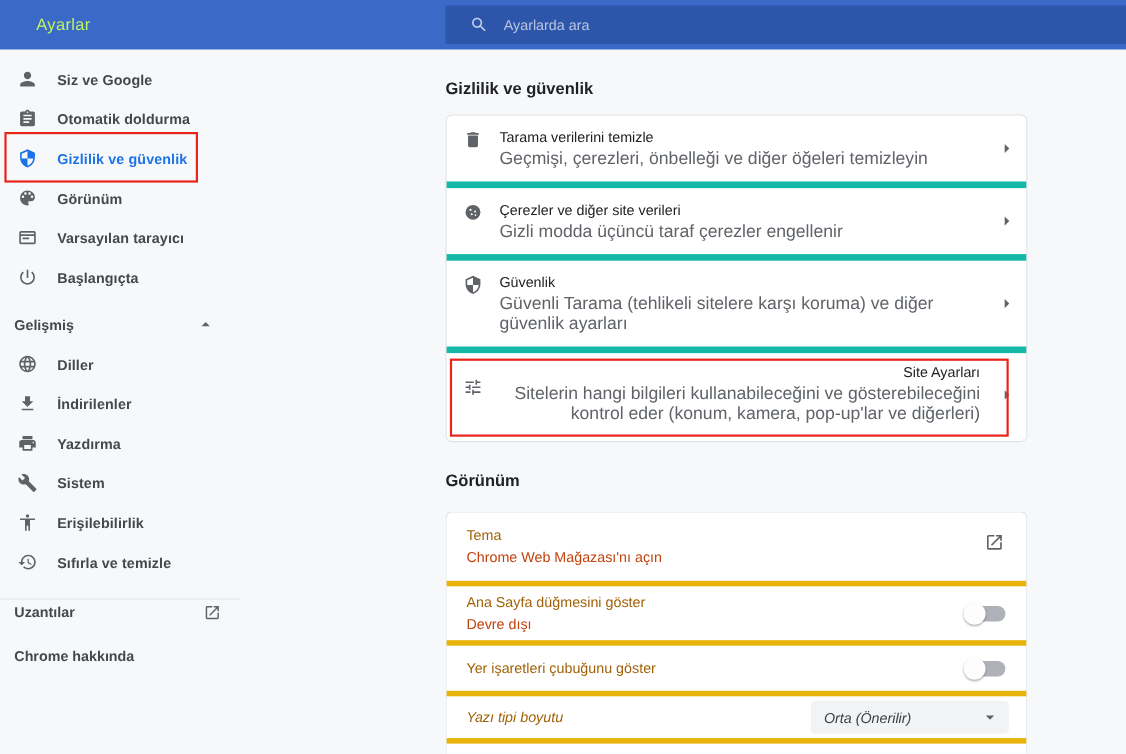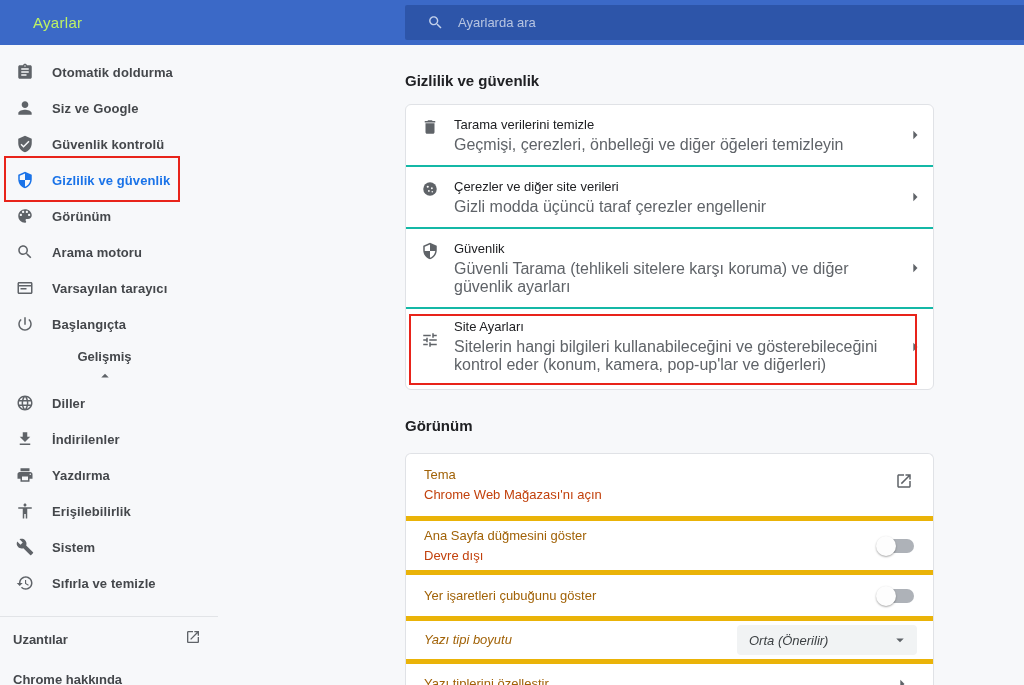--- a/index.html
+++ b/index.html
@@ -30,41 +30,41 @@
   .side-item .ic svg { fill:#5f6368; }
   .side-item .lbl { margin-left:17px; font-size:13px; font-weight:700; color:#44474b; letter-spacing:.1px; }
   .side-item.selected .lbl { color:#1a73e8; }
   .side-item.selected .ic svg { fill:#1a73e8; }
   .red-frame-side {
     position:absolute; left:4px; right:38px; top:-6px; bottom:-4px;
     border:2px solid #e8231a; pointer-events:none; z-index:4;
   }
   .adv-row {
     height:36px; margin-top:7px; display:flex; align-items:center;
-    padding:0 22px 0 13px; justify-content:space-between; cursor:pointer;flex-direction:column;
+    padding:0 22px 0 13px; justify-content:space-between; cursor:pointer;
   }
   .adv-row .lbl { font-size:13px; font-weight:700; color:#44474b; }
   .adv-row svg { fill:#5f6368; }
   .side-divider { border-top:1px solid #e2e4e7; margin-top:15px; width:218px; }
   .foot-item {
-    height:36px; display:flex; align-items:center; justify-content:space-between;
+    height:36px; display:flex; justify-content:space-between;
     padding:0 17px 0 13px; cursor:pointer; margin-top:4px;gap:15px;
   }
   .foot-item .lbl { font-size:13px; font-weight:700; color:#44474b; }
   .foot-item svg { fill:#5f6368; }
   
   .content { position:absolute; left:218px; top:45px; right:0; bottom:-60px; padding-left:187px; }
   .section-title { font-size:15px; font-weight:700; color:#202124; margin-top:26px; line-height:20px; }
   .card {
     width:529px; background:#fff; border:1px solid #e0e2e6; border-radius:6px;
     margin-top:13px; overflow:visible;
   }
   .card2 { margin-top:17px; border-bottom:none; border-radius:6px 6px 0 0; }
   .row { display:flex; align-items:flex-start; position:relative; }
-  .row + .row { border-top:2px solid #14b8a6; }
+  .row + .row { border-top:6px solid #14b8a6; }
   .row .icon-col { width:48px; flex:0 0 48px; display:flex; justify-content:center; padding-top:13px; }
   .row .icon-col svg { fill:#5f6368; }
   .row .txt { flex:1; padding:11px 6px 11px 0; }
   .row .txt .t { font-size:13px; color:#202124; line-height:18px; }
   .row .txt .s { font-size:16px; color:#5f6368; line-height:18px; margin-top:2px; }
   .arrow-col { width:36px; flex:0 0 36px; align-self:center; display:flex; justify-content:center; }
   .arrow-col svg { fill:#5f6368; }
   .red-frame-row {
     position:absolute; left:3px; right:16px; top:5px; bottom:4px;
     border:2px solid #e8231a; pointer-events:none; z-index:4;
@@ -102,72 +102,56 @@
         <path d="M15.5 14h-.79l-.28-.27C15.41 12.59 16 11.11 16 9.5 16 5.91 13.09 3 9.5 3S3 5.91 3 9.5 5.91 16 9.5 16c1.61 0 3.09-.59 4.23-1.57l.27.28v.79l5 4.99L20.49 19l-4.99-5zm-6 0C7.01 14 5 11.99 5 9.5S7.01 5 9.5 5 14 7.01 14 9.5 11.99 14 9.5 14z"></path>
       </svg>
     <span class="search-ph">Ayarlarda ara</span>
   </div>
 </header>
 
 <nav class="sidebar">
 
   <div class="side-item">
     <span class="ic">
-        <svg width="18" height="18" viewBox="0 0 24 24">
-          <path d="M19 3h-4.18C14.4 1.84 13.3 1 12 1c-1.3 0-2.4.84-2.82 2H5c-1.1 0-2 .9-2 2v14c0 1.1.9 2 2 2h14c1.1 0 2-.9 2-2V5c0-1.1-.9-2-2-2zm-7 0c.55 0 1 .45 1 1s-.45 1-1 1-1-.45-1-1 .45-1 1-1zm2 14H7v-2h7v2zm3-4H7v-2h10v2zm0-4H7V7h10v2z"></path>
-        </svg>
-      </span>
-    <span class="lbl">Otomatik doldurma</span>
-  </div>
-
-  <div class="side-item">
-    <span class="ic">
         <svg width="20" height="20" viewBox="0 0 24 24">
           <path d="M12 12c2.21 0 4-1.79 4-4s-1.79-4-4-4-4 1.79-4 4 1.79 4 4 4zm0 2c-2.67 0-8 1.34-8 4v2h16v-2c0-2.66-5.33-4-8-4z"></path>
         </svg>
       </span>
     <span class="lbl">Siz ve Google</span>
   </div>
 
   <div class="side-item">
     <span class="ic">
         <svg width="18" height="18" viewBox="0 0 24 24">
-          <path d="M12 1L3 5v6c0 5.55 3.84 10.74 9 12 5.16-1.26 9-6.45 9-12V5l-9-4zm-2 16l-4-4 1.41-1.41L10 14.17l6.59-6.59L18 9l-8 8z"></path>
-        </svg>
-      </span>
-    <span class="lbl">Güvenlik kontrolü</span>
-  </div>
+          <path d="M19 3h-4.18C14.4 1.84 13.3 1 12 1c-1.3 0-2.4.84-2.82 2H5c-1.1 0-2 .9-2 2v14c0 1.1.9 2 2 2h14c1.1 0 2-.9 2-2V5c0-1.1-.9-2-2-2zm-7 0c.55 0 1 .45 1 1s-.45 1-1 1-1-.45-1-1 .45-1 1-1zm2 14H7v-2h7v2zm3-4H7v-2h10v2zm0-4H7V7h10v2z"></path>
+        </svg>
+      </span>
+    <span class="lbl">Otomatik doldurma</span>
+  </div>
+
 
   <div class="side-item selected">
     <div class="red-frame-side"></div>
     <span class="ic">
         <svg width="18" height="18" viewBox="0 0 24 24">
           <path d="M12 1L3 5v6c0 5.55 3.84 10.74 9 12 5.16-1.26 9-6.45 9-12V5l-9-4zm0 10.99h7c-.53 4.12-3.28 7.79-7 8.94V12H5V6.3l7-3.11v8.8z"></path>
         </svg>
       </span>
     <span class="lbl">Gizlilik ve güvenlik</span>
   </div>
 
   <div class="side-item">
     <span class="ic">
         <svg width="18" height="18" viewBox="0 0 24 24">
           <path d="M12 3c-4.97 0-9 4.03-9 9s4.03 9 9 9c.83 0 1.5-.67 1.5-1.5 0-.39-.15-.74-.39-1.01-.23-.26-.38-.61-.38-.99 0-.83.67-1.5 1.5-1.5H16c2.76 0 5-2.24 5-5 0-4.42-4.03-8-9-8zm-5.5 9c-.83 0-1.5-.67-1.5-1.5S5.67 9 6.5 9 8 9.67 8 10.5 7.33 12 6.5 12zm3-4C8.67 8 8 7.33 8 6.5S8.67 5 9.5 5s1.5.67 1.5 1.5S10.33 8 9.5 8zm5 0c-.83 0-1.5-.67-1.5-1.5S13.67 5 14.5 5s1.5.67 1.5 1.5S15.33 8 14.5 8zm3 4c-.83 0-1.5-.67-1.5-1.5S16.67 9 17.5 9s1.5.67 1.5 1.5-.67 1.5-1.5 1.5z"></path>
         </svg>
       </span>
     <span class="lbl">Görünüm</span>
   </div>
 
-  <div class="side-item">
-    <span class="ic">
-        <svg width="18" height="18" viewBox="0 0 24 24">
-          <path d="M15.5 14h-.79l-.28-.27C15.41 12.59 16 11.11 16 9.5 16 5.91 13.09 3 9.5 3S3 5.91 3 9.5 5.91 16 9.5 16c1.61 0 3.09-.59 4.23-1.57l.27.28v.79l5 4.99L20.49 19l-4.99-5zm-6 0C7.01 14 5 11.99 5 9.5S7.01 5 9.5 5 14 7.01 14 9.5 11.99 14 9.5 14z"></path>
-        </svg>
-      </span>
-    <span class="lbl">Arama motoru</span>
-  </div>
 
   <div class="side-item">
     <span class="ic">
         <svg width="18" height="18" viewBox="0 0 24 24">
           <path d="M20 4H4c-1.1 0-1.99.9-1.99 2L2 18c0 1.1.9 2 2 2h16c1.1 0 2-.9 2-2V6c0-1.1-.9-2-2-2zm0 14H4v-8h16v8zm0-10H4V6h16v2zm-6 4h-8v2h8v-2z"></path>
         </svg>
       </span>
     <span class="lbl">Varsayılan tarayıcı</span>
   </div>
 
@@ -210,33 +194,33 @@
         <svg width="18" height="18" viewBox="0 0 24 24">
           <path d="M19 8H5c-1.66 0-3 1.34-3 3v6h4v4h12v-4h4v-6c0-1.66-1.34-3-3-3zm-3 11H8v-5h8v5zm3-7c-.55 0-1-.45-1-1s.45-1 1-1 1 .45 1 1-.45 1-1 1zm-1-9H6v4h12V3z"></path>
         </svg>
       </span>
     <span class="lbl">Yazdırma</span>
   </div>
 
   <div class="side-item">
     <span class="ic">
         <svg width="18" height="18" viewBox="0 0 24 24">
+          <path d="M22.7 19l-9.1-9.1c.9-2.3.4-5-1.5-6.9-2-2-5-2.4-7.4-1.3L9 6 6 9 1.6 4.7C.4 7.1.9 10.1 2.9 12.1c1.9 1.9 4.6 2.4 6.9 1.5l9.1 9.1c.4.4 1 .4 1.4 0l2.3-2.3c.5-.4.5-1.1.1-1.4z"></path>
+        </svg>
+      </span>
+    <span class="lbl">Sistem</span>
+  </div>
+
+  <div class="side-item">
+    <span class="ic">
+        <svg width="18" height="18" viewBox="0 0 24 24">
           <path d="M12 2c1.1 0 2 .9 2 2s-.9 2-2 2-2-.9-2-2 .9-2 2-2zm9 7h-6v13h-2v-6h-2v6H9V9H3V7h18v2z"></path>
         </svg>
       </span>
     <span class="lbl">Erişilebilirlik</span>
-  </div>
-
-  <div class="side-item">
-    <span class="ic">
-        <svg width="18" height="18" viewBox="0 0 24 24">
-          <path d="M22.7 19l-9.1-9.1c.9-2.3.4-5-1.5-6.9-2-2-5-2.4-7.4-1.3L9 6 6 9 1.6 4.7C.4 7.1.9 10.1 2.9 12.1c1.9 1.9 4.6 2.4 6.9 1.5l9.1 9.1c.4.4 1 .4 1.4 0l2.3-2.3c.5-.4.5-1.1.1-1.4z"></path>
-        </svg>
-      </span>
-    <span class="lbl">Sistem</span>
   </div>
 
   <div class="side-item">
     <span class="ic">
         <svg width="18" height="18" viewBox="0 0 24 24">
           <path d="M13 3c-4.97 0-9 4.03-9 9H1l3.89 3.89.07.14L9 12H6c0-3.87 3.13-7 7-7s7 3.13 7 7-3.13 7-7 7c-1.93 0-3.68-.79-4.94-2.06l-1.42 1.42C8.27 19.99 10.51 21 13 21c4.97 0 9-4.03 9-9s-4.03-9-9-9zm-1 5v5l4.28 2.54.72-1.21-3.5-2.08V8H12z"></path>
         </svg>
       </span>
     <span class="lbl">Sıfırla ve temizle</span>
   </div>
@@ -316,21 +300,21 @@
         </span>
     </div>
 
     <div class="row" style="padding-bottom:4px;">
       <div class="red-frame-row"></div>
       <span class="icon-col" style="padding-top:22px;">
           <svg width="18" height="18" viewBox="0 0 24 24">
             <path d="M3 17v2h6v-2H3zM3 5v2h10V5H3zm10 16v-2h8v-2h-8v-2h-2v6h2zM7 9v2H3v2h4v2h2V9H7zm14 4v-2H11v2h10zm-6-4h2V7h4V5h-4V3h-2v6z"></path>
           </svg>
         </span>
-      <div class="txt" style="padding-top:9px;">
+      <div class="txt" style="padding-top:9px;text-align:right;">
         <div class="t">Site Ayarları</div>
         <div class="s" style="max-width:505px;">Sitelerin hangi bilgileri kullanabileceğini ve gösterebileceğini kontrol eder (konum, kamera, pop-up'lar ve diğerleri)</div>
       </div>
       <span class="arrow-col">
           <svg width="20" height="20" viewBox="0 0 24 24">
             <path d="M10 17l5-5-5-5v10z"></path>
           </svg>
         </span>
     </div>
   </div>

